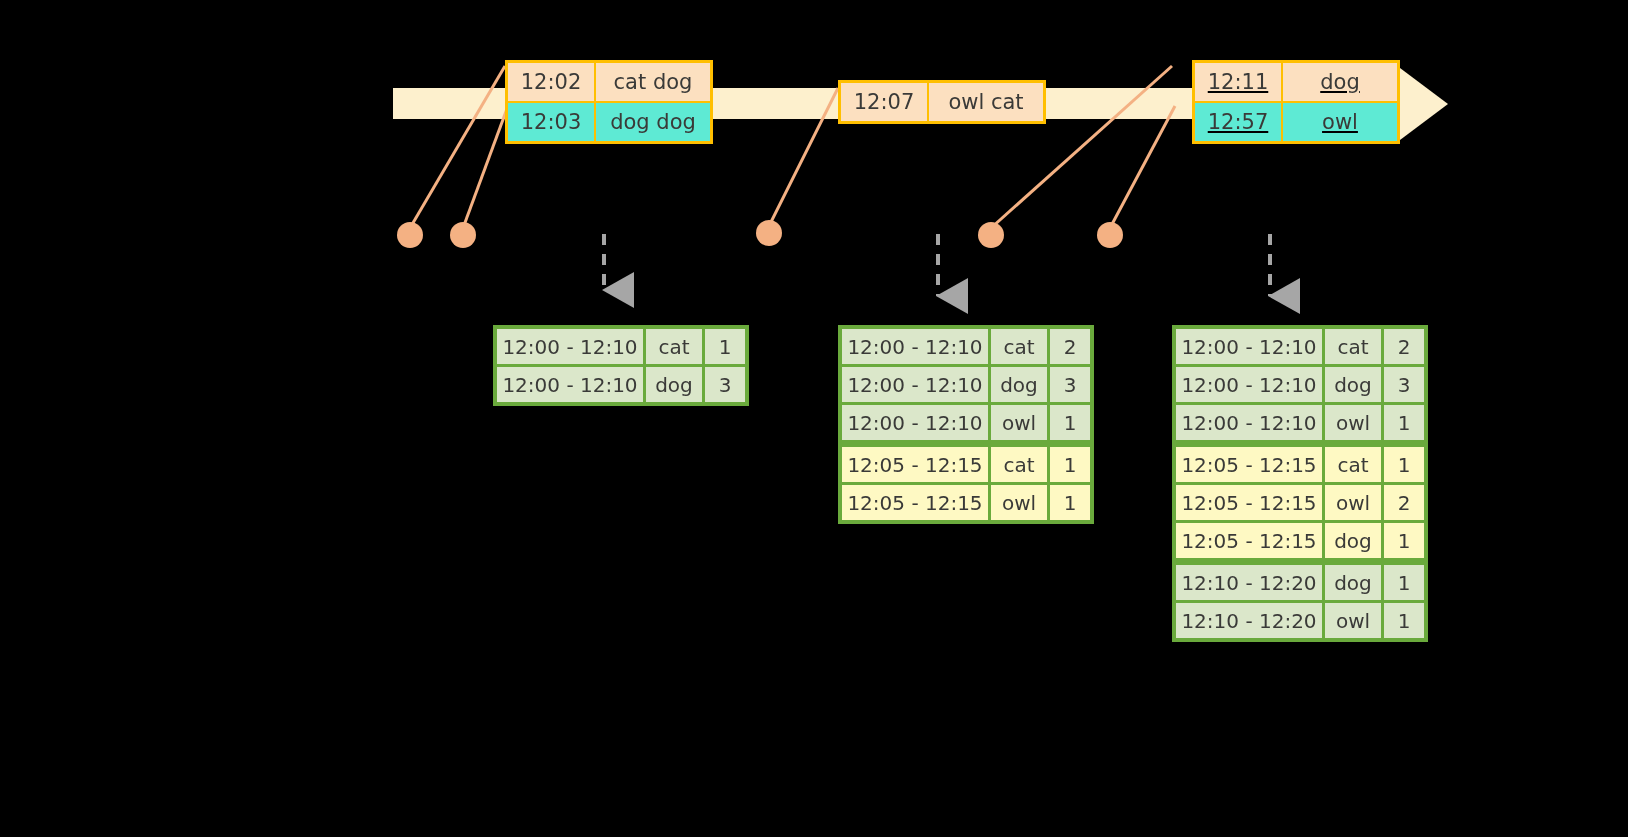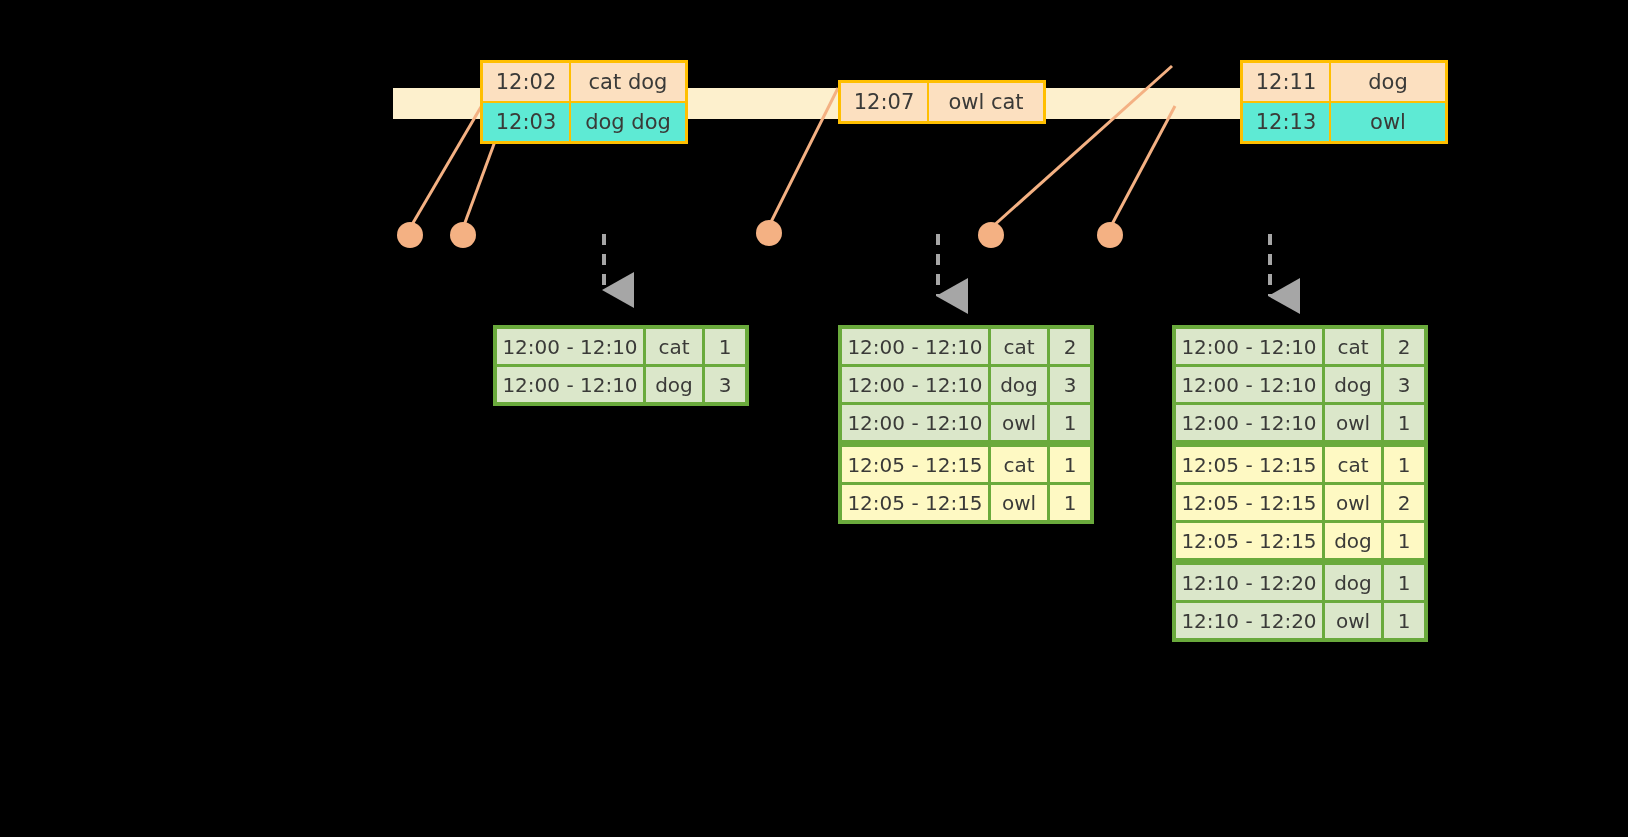--- a/index.html
+++ b/index.html
@@ -145,45 +145,45 @@
   </svg>
 
   <div id="dot-group">
       <div class="dot" style="left: 397px; top: 222px;"></div>
       <div class="dot" style="left: 450px; top: 222px;"></div>
       <div class="dot" style="left: 756px; top: 220px;"></div>
       <div class="dot" style="left: 978px; top: 222px;"></div>
       <div class="dot" style="left: 1097px; top: 222px;"></div>
     </div>
 
-  <div class="evt" style="left:480px; top:60px;">
+  <div class="evt" style="left:505px; top:60px;">
     <div class="evt-row shade-a">
       <div class="evt-cell evt-time">12:02</div>
       <div class="evt-cell evt-val">cat dog</div>
     </div>
     <div class="evt-row shade-b">
       <div class="evt-cell evt-time">12:03</div>
       <div class="evt-cell evt-val">dog dog</div>
     </div>
   </div>
 
   <div class="evt" style="left:838px; top:80px;justify-content:center;">
     <div class="evt-row shade-a">
       <div class="evt-cell evt-time">12:07</div>
       <div class="evt-cell evt-val">owl cat</div>
     </div>
   </div>
 
-  <div class="evt" style="left:1240px; top:60px;">
+  <div class="evt" style="left:1192px; top:60px;text-decoration:underline;">
     <div class="evt-row shade-a">
       <div class="evt-cell evt-time">12:11</div>
       <div class="evt-cell evt-val">dog</div>
     </div>
     <div class="evt-row shade-b">
-      <div class="evt-cell evt-time">12:13</div>
+      <div class="evt-cell evt-time">12:57</div>
       <div class="evt-cell evt-val">owl</div>
     </div>
   </div>
 
   <div class="tbl" id="tbl-0" style="left:493px; top:325px;">
       <div class="trow sh-a">
         <div class="tcell c-win">12:00 - 12:10</div>
         <div class="tcell c-key">cat</div>
         <div class="tcell c-cnt">1</div>
       </div>

